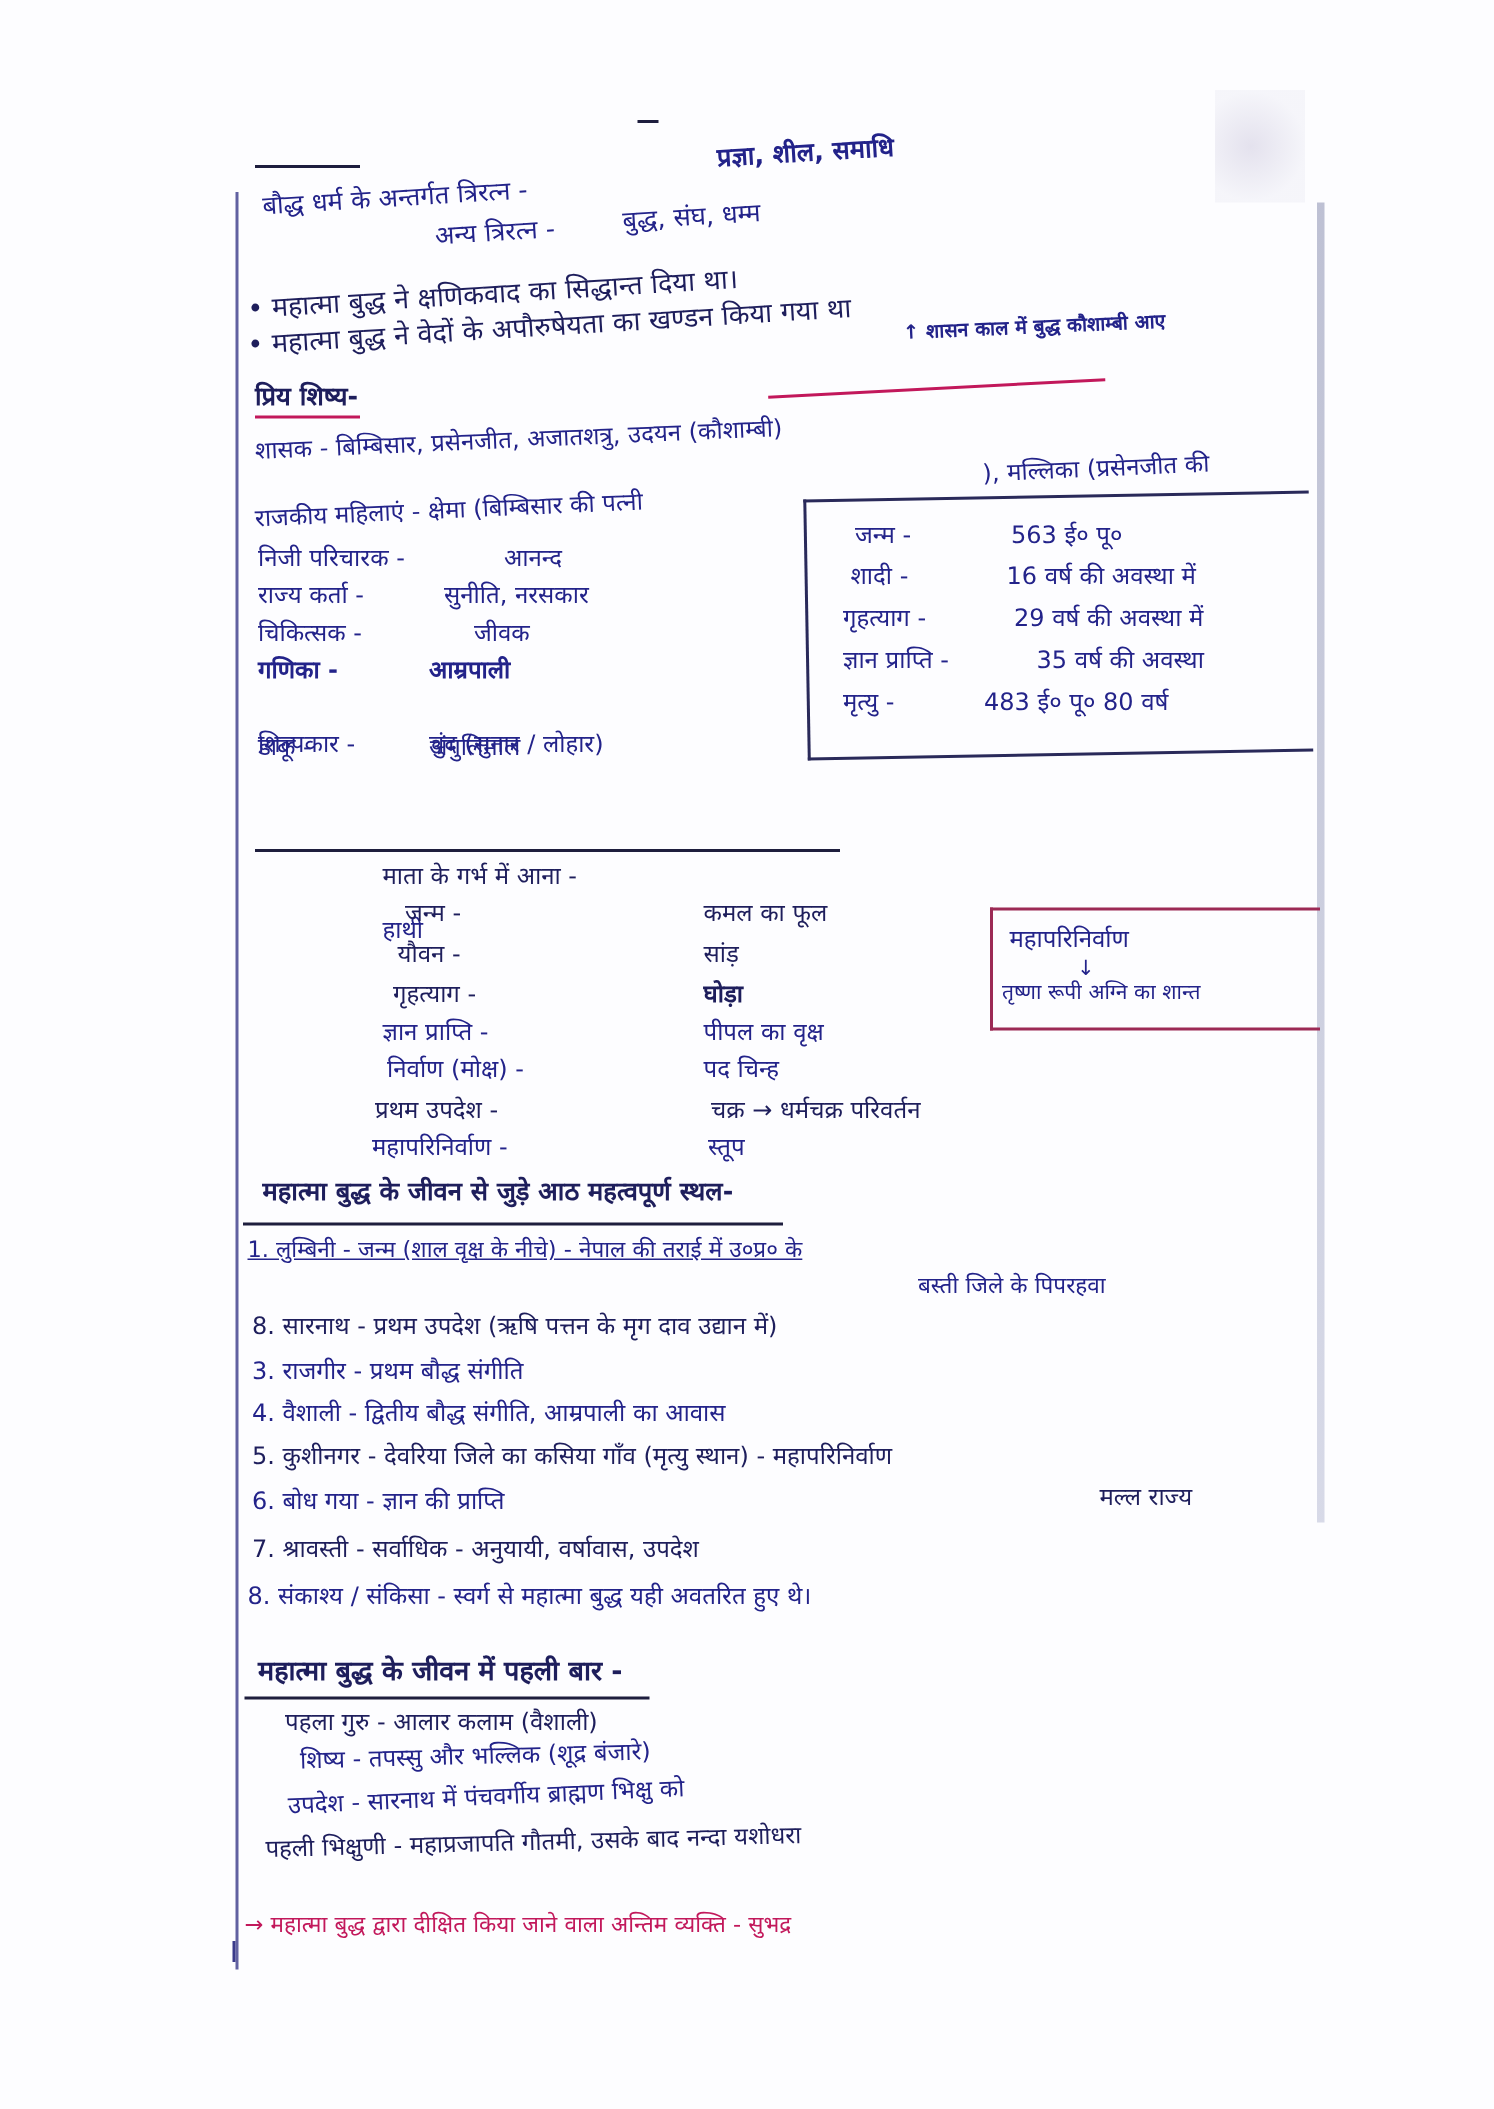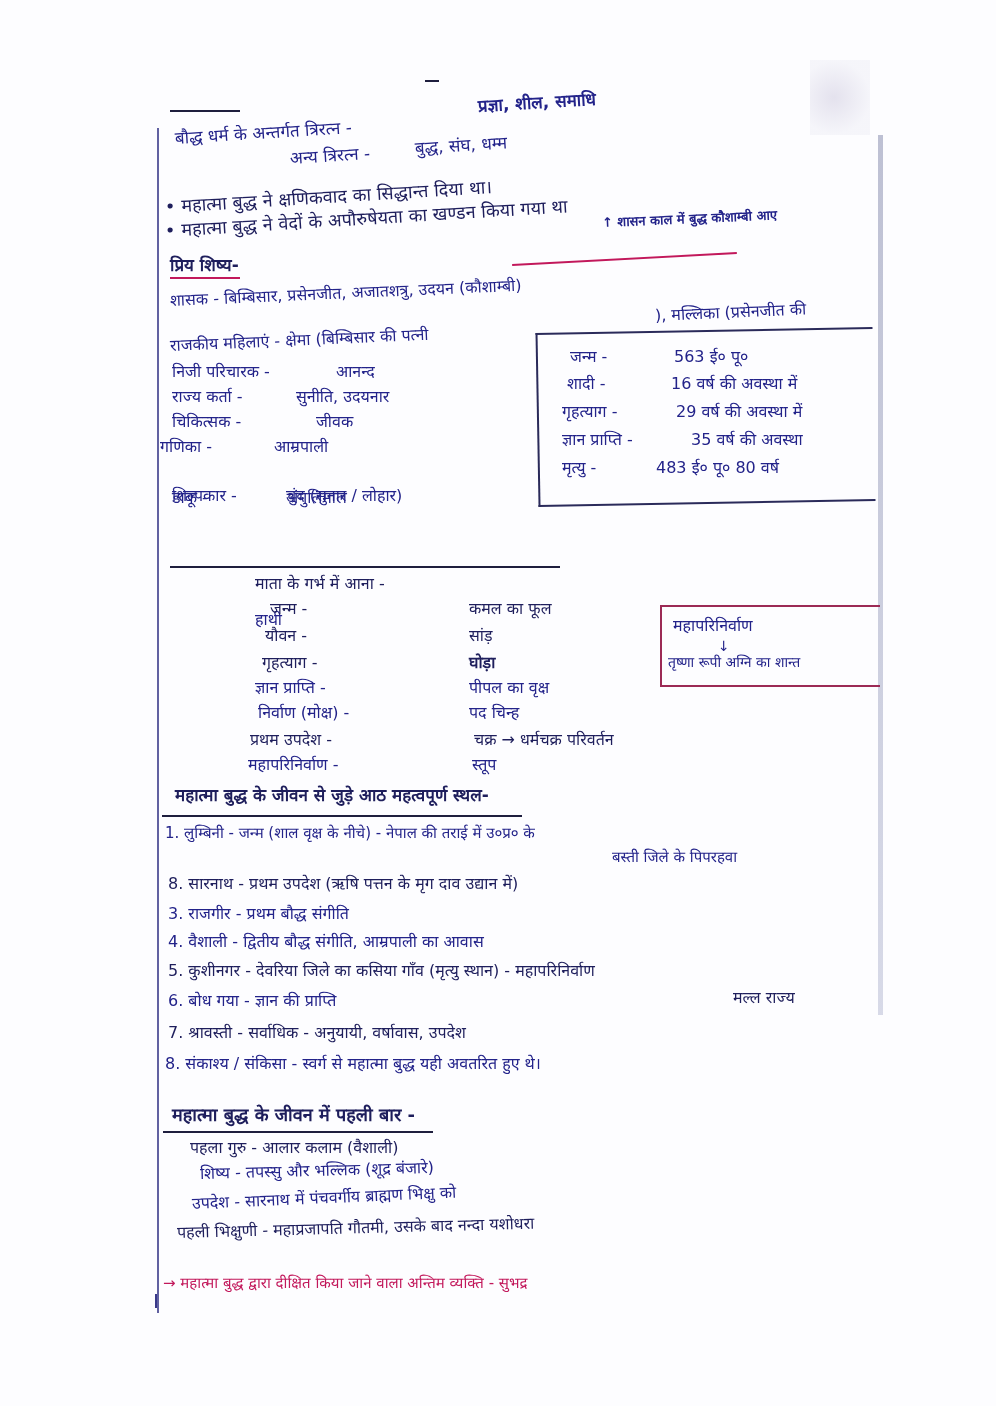--- a/index.html
+++ b/index.html
@@ -62,27 +62,27 @@
   <div class="t blue rot-b" style="left:170px;top:338px;font-size:16px;">राजकीय महिलाएं - क्षेमा (बिम्बिसार की पत्नी</div>
   <div class="t blue rot-b" style="left:655px;top:308px;font-size:16px;">), मल्लिका (प्रसेनजीत की</div>
 
   <div>
     <div class="row blue" style="left:172px;top:360px;">
         <span class="k">निजी परिचारक -</span>
         <span>आनन्द</span>
       </div>
     <div class="row blue" style="left:172px;top:385px;">
         <span class="k" style="min-width:110px">राज्य कर्ता -</span>
-        <span>सुनीति, उदयनार</span>
+        <span>सुनीति, नरसकार</span>
       </div>
     <div class="row blue" style="left:172px;top:410px;align-items:center;">
         <span class="k" style="min-width:130px">चिकित्सक -</span>
         <span>जीवक</span>
       </div>
-    <div class="row blue" style="left:160px;top:435px;">
+    <div class="row blue" style="left:172px;top:435px;font-weight:bold;">
         <span class="k" style="min-width:100px">गणिका -</span>
         <span>आम्रपाली</span>
       </div>
     <div class="row blue" style="left:172px;top:484px;">
         <span class="k" style="min-width:100px">शिल्पकार -</span>
         <span>चुंद (सुनार / लोहार)</span>
       </div>
     <div class="row blue" style="left:172px;top:486px;">
         <span class="k" style="min-width:100px">डाकू -</span>
         <span>अंगुलिमाल</span>
@@ -152,21 +152,21 @@
 
   <div class="box-pink" style="left:660px;top:605px;width:218px;height:78px;border-right:none;"></div>
   <div class="t blue" style="left:673px;top:618px;font-size:16px;">महापरिनिर्वाण</div>
   <div class="arrow" style="left:718px;top:638px;">↓</div>
   <div class="t blue" style="left:668px;top:655px;font-size:14px;">तृष्णा रूपी अग्नि का शान्त</div>
 
   <div class="t dark bold" style="left:175px;top:787px;font-size:17px;">महात्मा बुद्ध के जीवन से जुड़े आठ महत्वपूर्ण स्थल-</div>
   <div class="hline" style="left:162px;top:815px;width:360px;"></div>
 
   <div>
-    <div class="t blue" style="left:165px;top:826px;font-size:15px;">1. लुम्बिनी - जन्म (शाल वृक्ष के नीचे) - नेपाल की तराई में उ०प्र० के</div>
+    <div class="t blue" style="left:165px;top:826px;font-size:15px;text-decoration:underline;">1. लुम्बिनी - जन्म (शाल वृक्ष के नीचे) - नेपाल की तराई में उ०प्र० के</div>
     <div class="t blue" style="left:612px;top:850px;font-size:15px;">बस्ती जिले के पिपरहवा</div>
     <div class="t dark" style="left:168px;top:876px;font-size:16px;">8. सारनाथ - प्रथम उपदेश (ऋषि पत्तन के मृग दाव उद्यान में)</div>
     <div class="t blue" style="left:168px;top:906px;font-size:16px;">3. राजगीर - प्रथम बौद्ध संगीति</div>
     <div class="t blue" style="left:168px;top:934px;font-size:16px;">4. वैशाली - द्वितीय बौद्ध संगीति, आम्रपाली का आवास</div>
     <div class="t dark" style="left:168px;top:963px;font-size:16px;text-align:right;">5. कुशीनगर - देवरिया जिले का कसिया गाँव (मृत्यु स्थान) - महापरिनिर्वाण</div>
     <div class="t blue" style="left:168px;top:993px;font-size:16px;">6. बोध गया - ज्ञान की प्राप्ति</div>
     <div class="t dark" style="left:733px;top:990px;font-size:16px;">मल्ल राज्य</div>
     <div class="t dark" style="left:168px;top:1025px;font-size:16px;">7. श्रावस्ती - सर्वाधिक - अनुयायी, वर्षावास, उपदेश</div>
     <div class="t blue" style="left:165px;top:1056px;font-size:16px;">8. संकाश्य / संकिसा - स्वर्ग से महात्मा बुद्ध यही अवतरित हुए थे।</div>
   </div>

